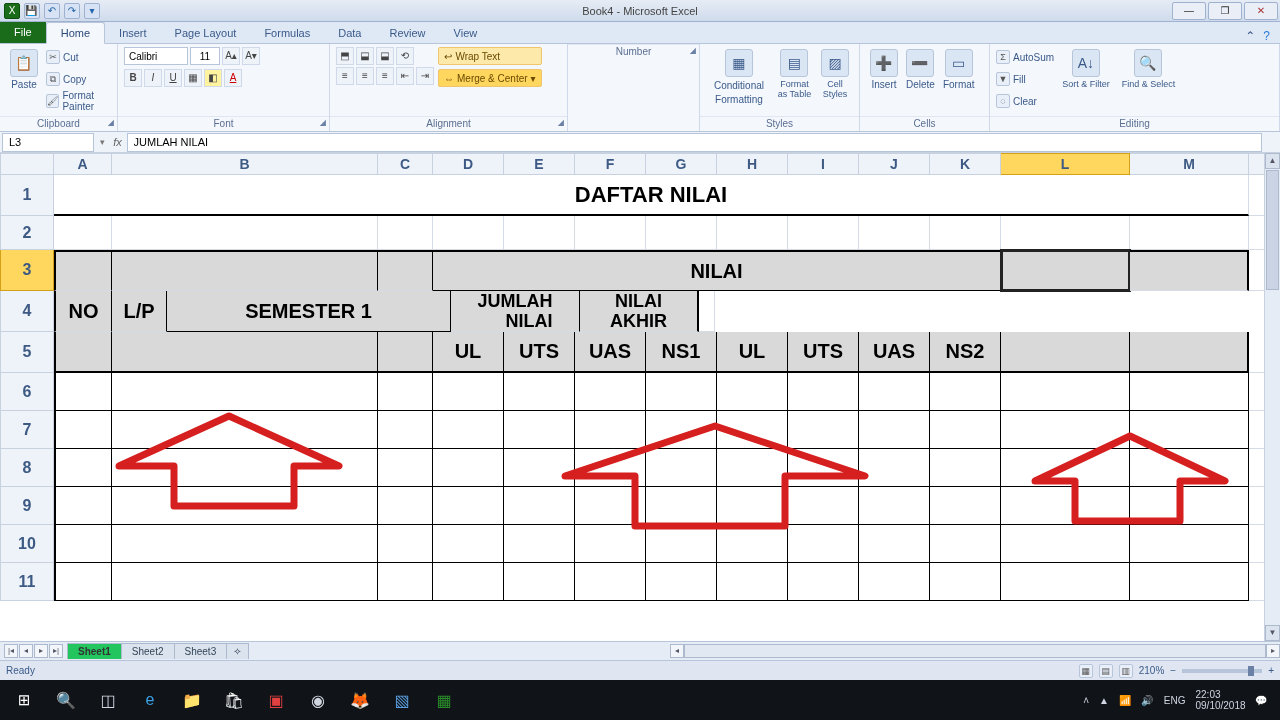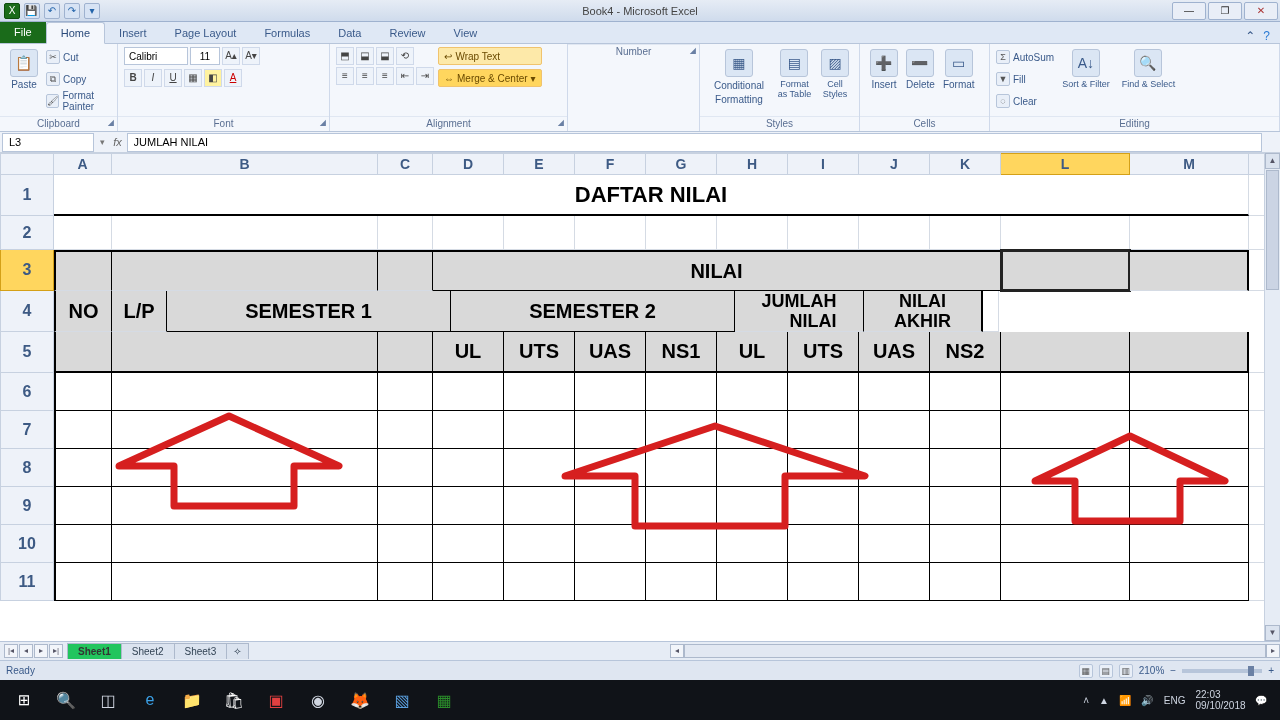--- a/index.html
+++ b/index.html
@@ -338,21 +338,20 @@
     <div class="cell cL hdrcell thick-t thin-r sel-cell" style="justify-content:center;font-size:18px;line-height:20px;white-space:pre;outline:3px solid #222"></div>
     <div class="cell cM hdrcell thick-t thick-r" style="font-size:18px"></div>
     <div class="cell cX"></div>
   </div>
 
   <div class="row r4">
     <div class="rowhdr r4">4</div>
     <div class="cell cA hdrcell thick-l thin-r">NO</div>
     <div class="cell cC hdrcell thin-r">L/P</div>
     <div class="cell hdrcell thin-r thin-b" style="width:284px">SEMESTER 1</div>
-    <div class="cell hdrcell thin-r thin-b" style="width:284px">SEMESTER 2</div>
     <div class="cell cL hdrcell thin-r" style="font-size:18px;line-height:20px;text-align:right">JUMLAH<br>NILAI</div>
     <div class="cell cM hdrcell thick-r" style="font-size:18px;line-height:20px;text-align:center">NILAI<br>AKHIR</div>
     <div class="cell cX"></div>
   </div>
 
   <div class="row r5">
     <div class="rowhdr r5">5</div>
     <div class="cell cA hdrcell thick-l thin-r thick-b"></div>
     <div class="cell cB hdrcell thin-r thick-b"></div>
     <div class="cell cC hdrcell thin-r thick-b"></div>

